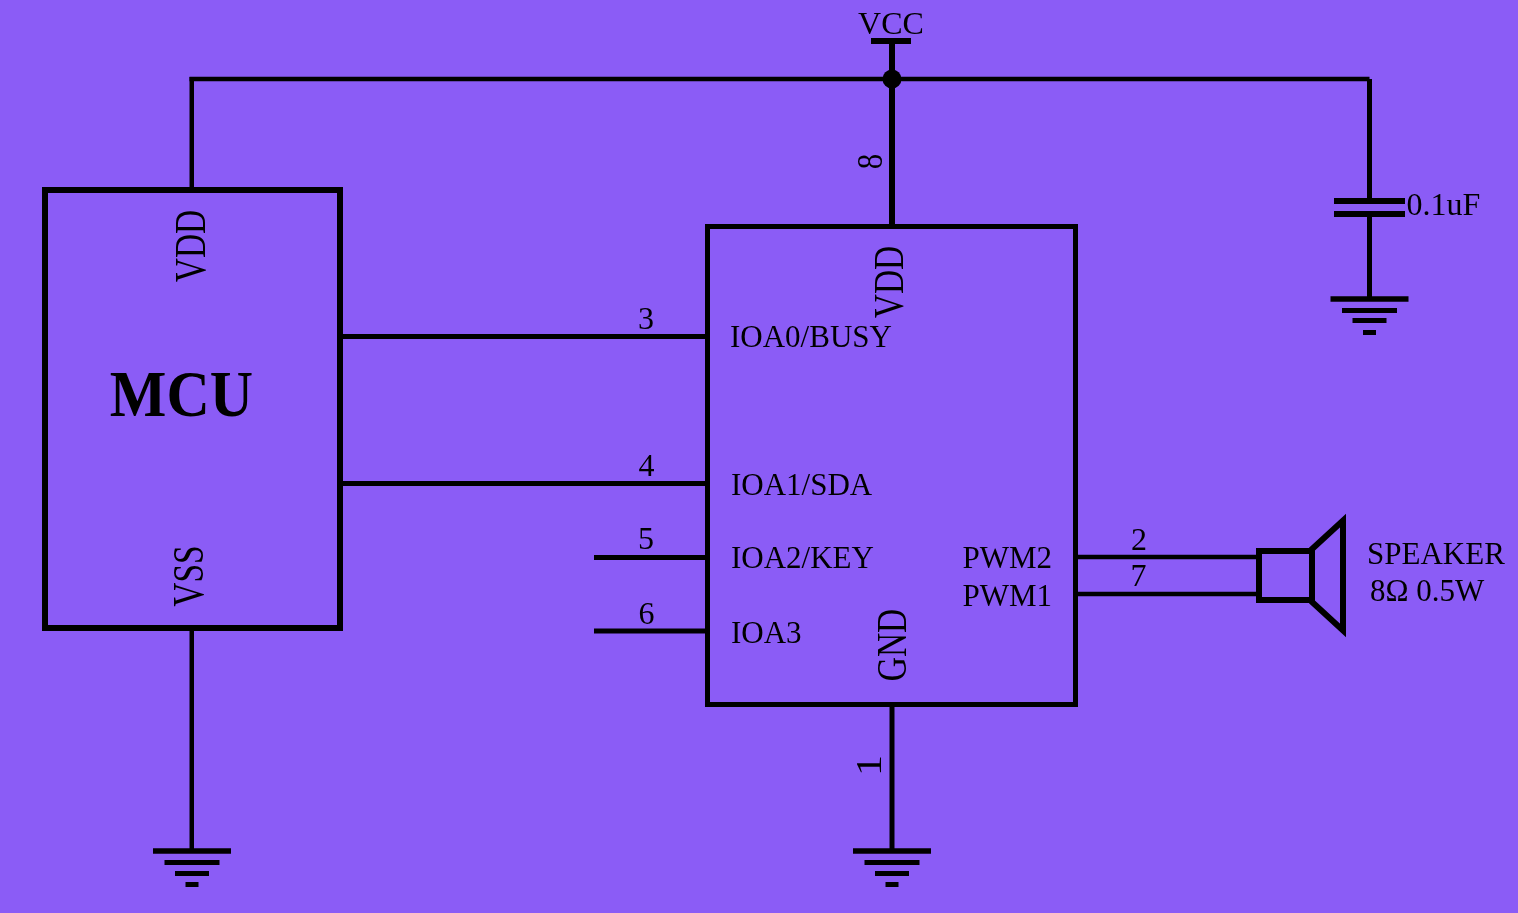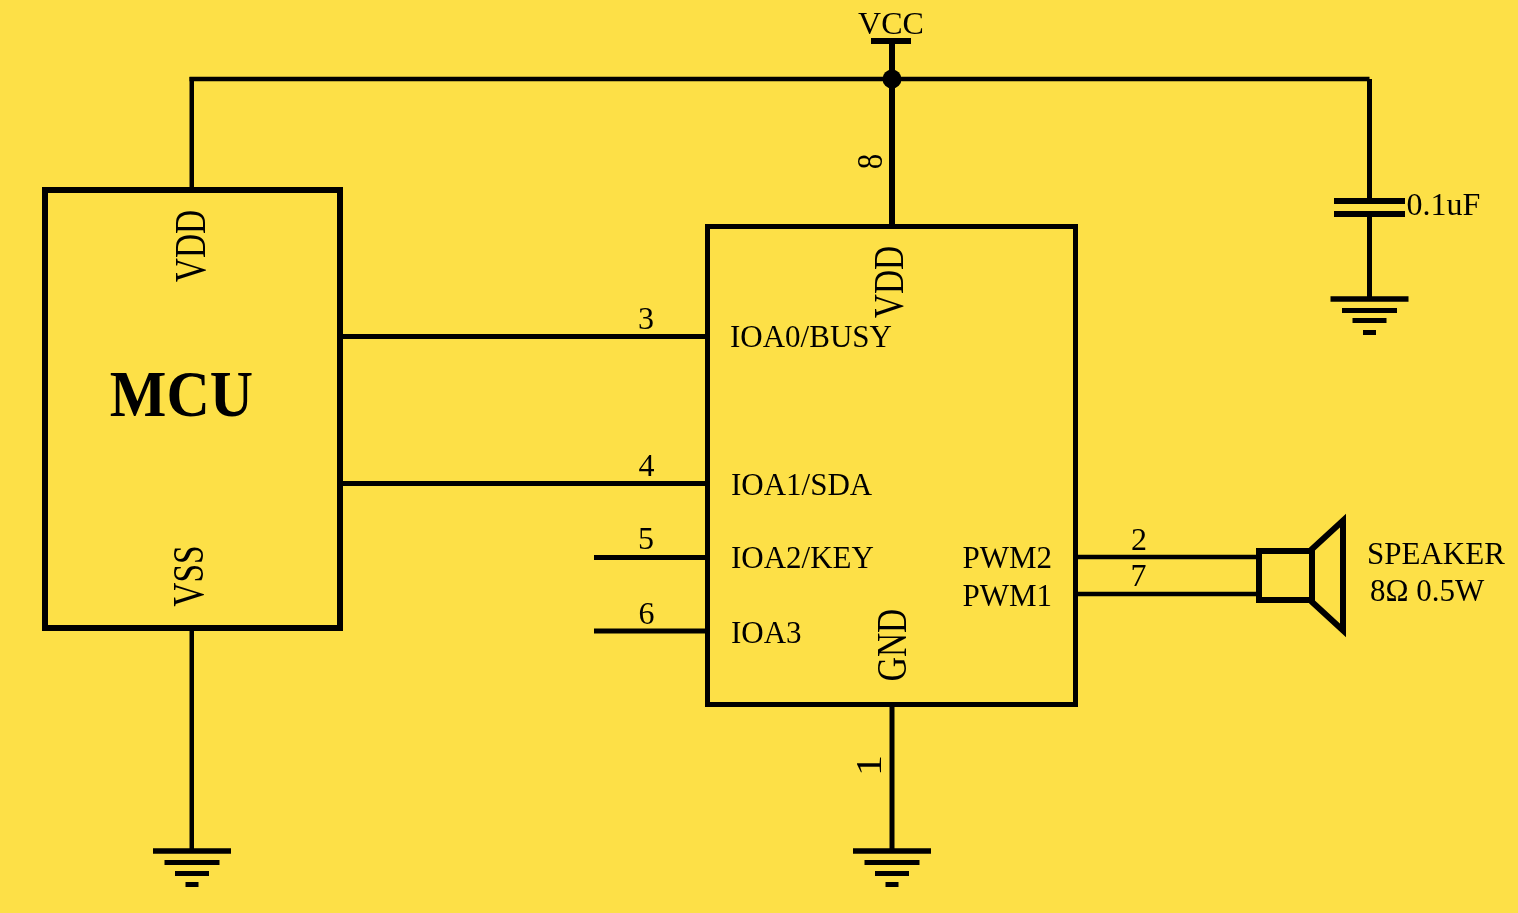--- a/index.html
+++ b/index.html
@@ -1,16 +1,16 @@
 <!DOCTYPE html>
 <html><head>
 <meta charset="utf-8">
 <style>
   html,body{margin:0;padding:0;background:#ffffff;}
-  #page{position:relative;width:1518px;height:913px;background:#fde047;overflow:hidden;}
+  #page{position:relative;width:1518px;height:913px;background:#8b5cf6;overflow:hidden;}
   svg{display:block;}
   text{font-family:"Liberation Serif", serif;fill:#000;}
 </style>
 </head>
 <body>
 <div id="page">
 <svg width="1518" height="913" viewBox="0 0 1518 913">
   <g stroke="#000000" fill="none">
 
     <path d="M189.5 79 H1369.5" stroke-width="4.5"></path>

